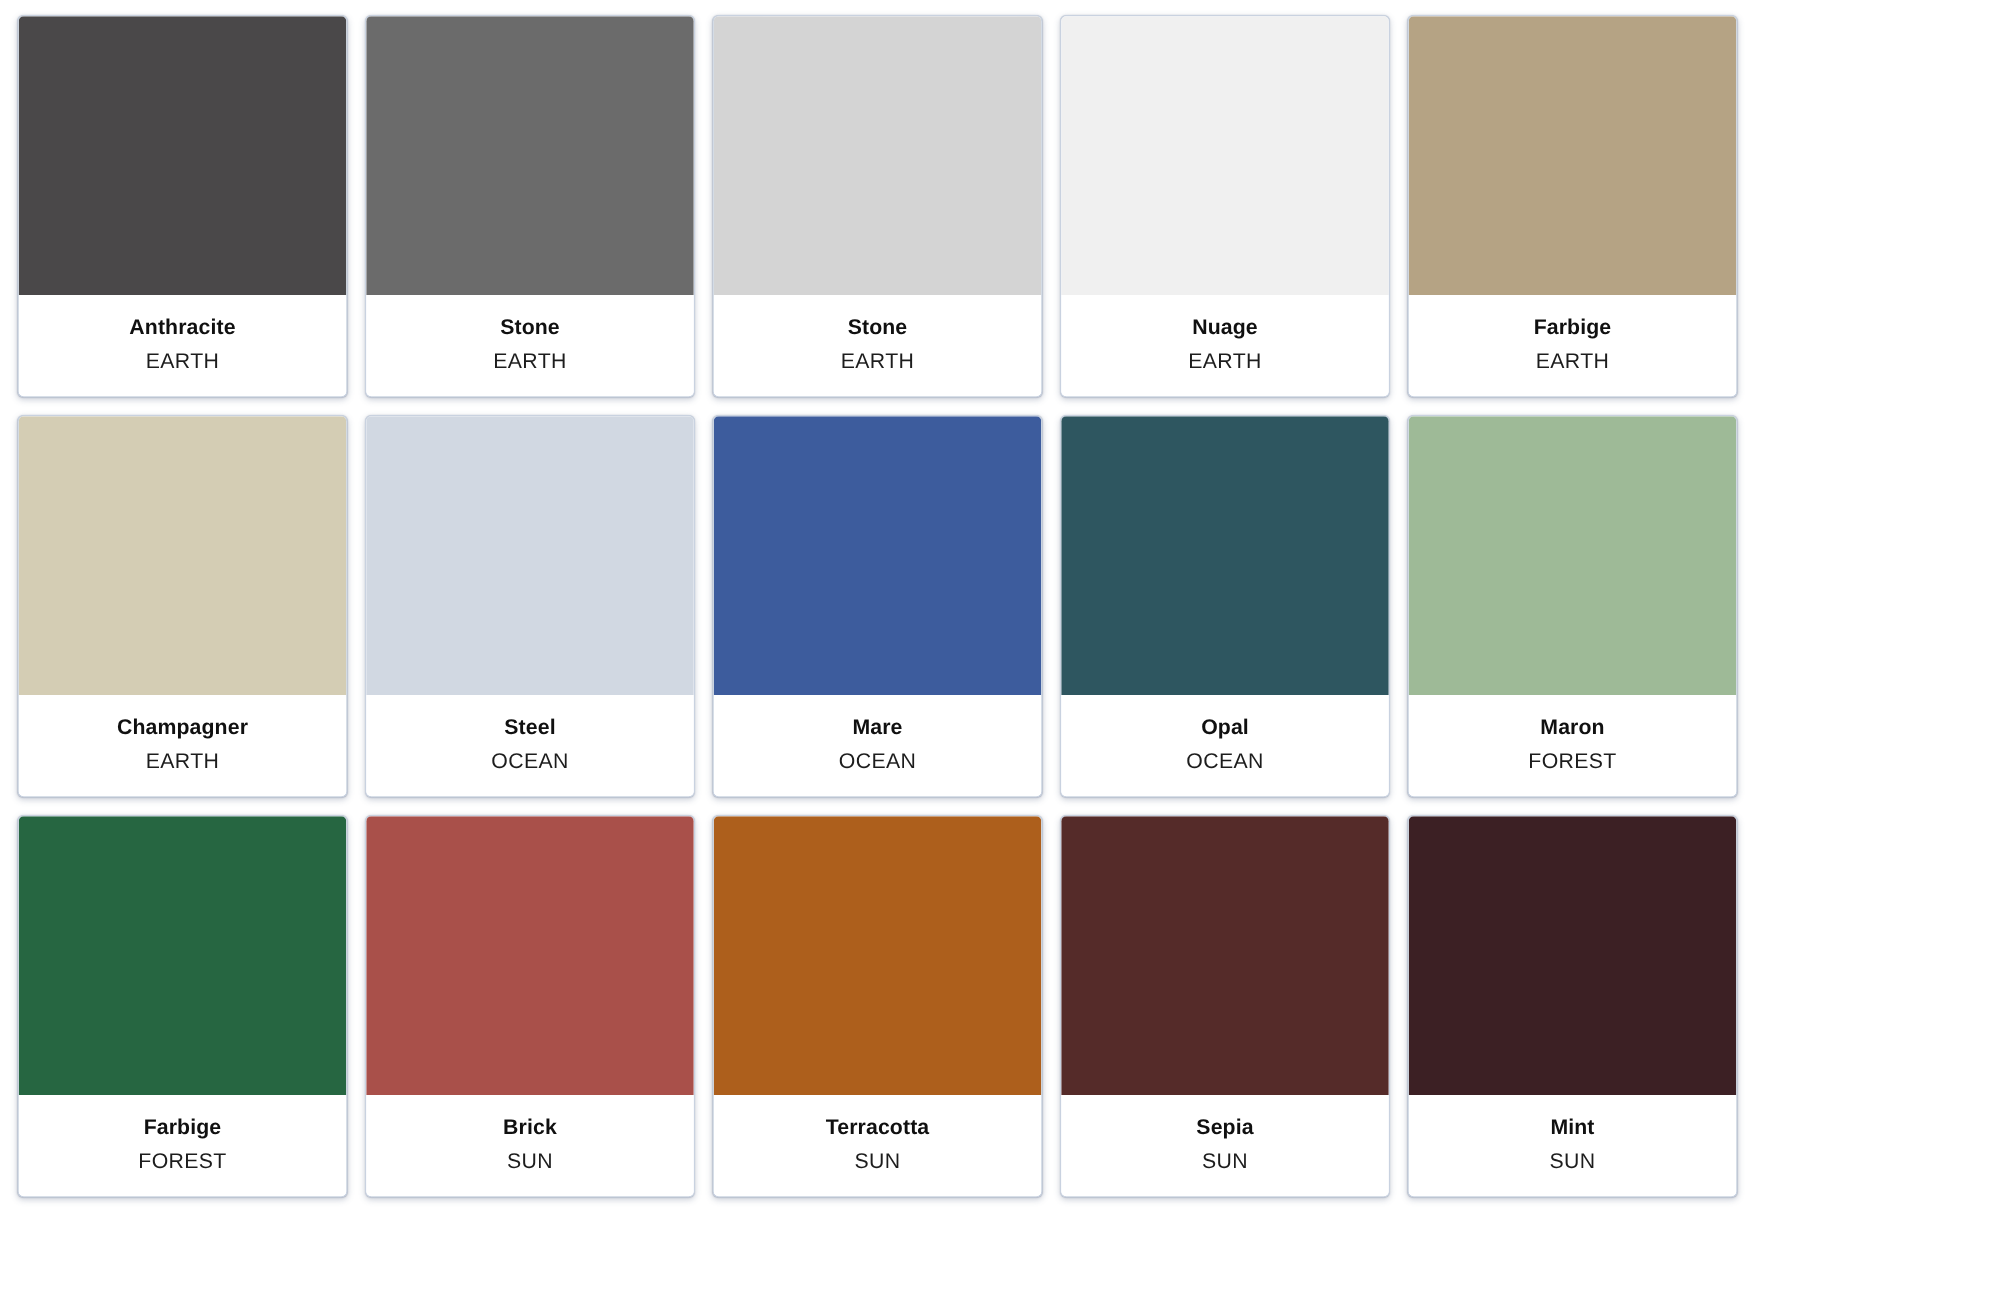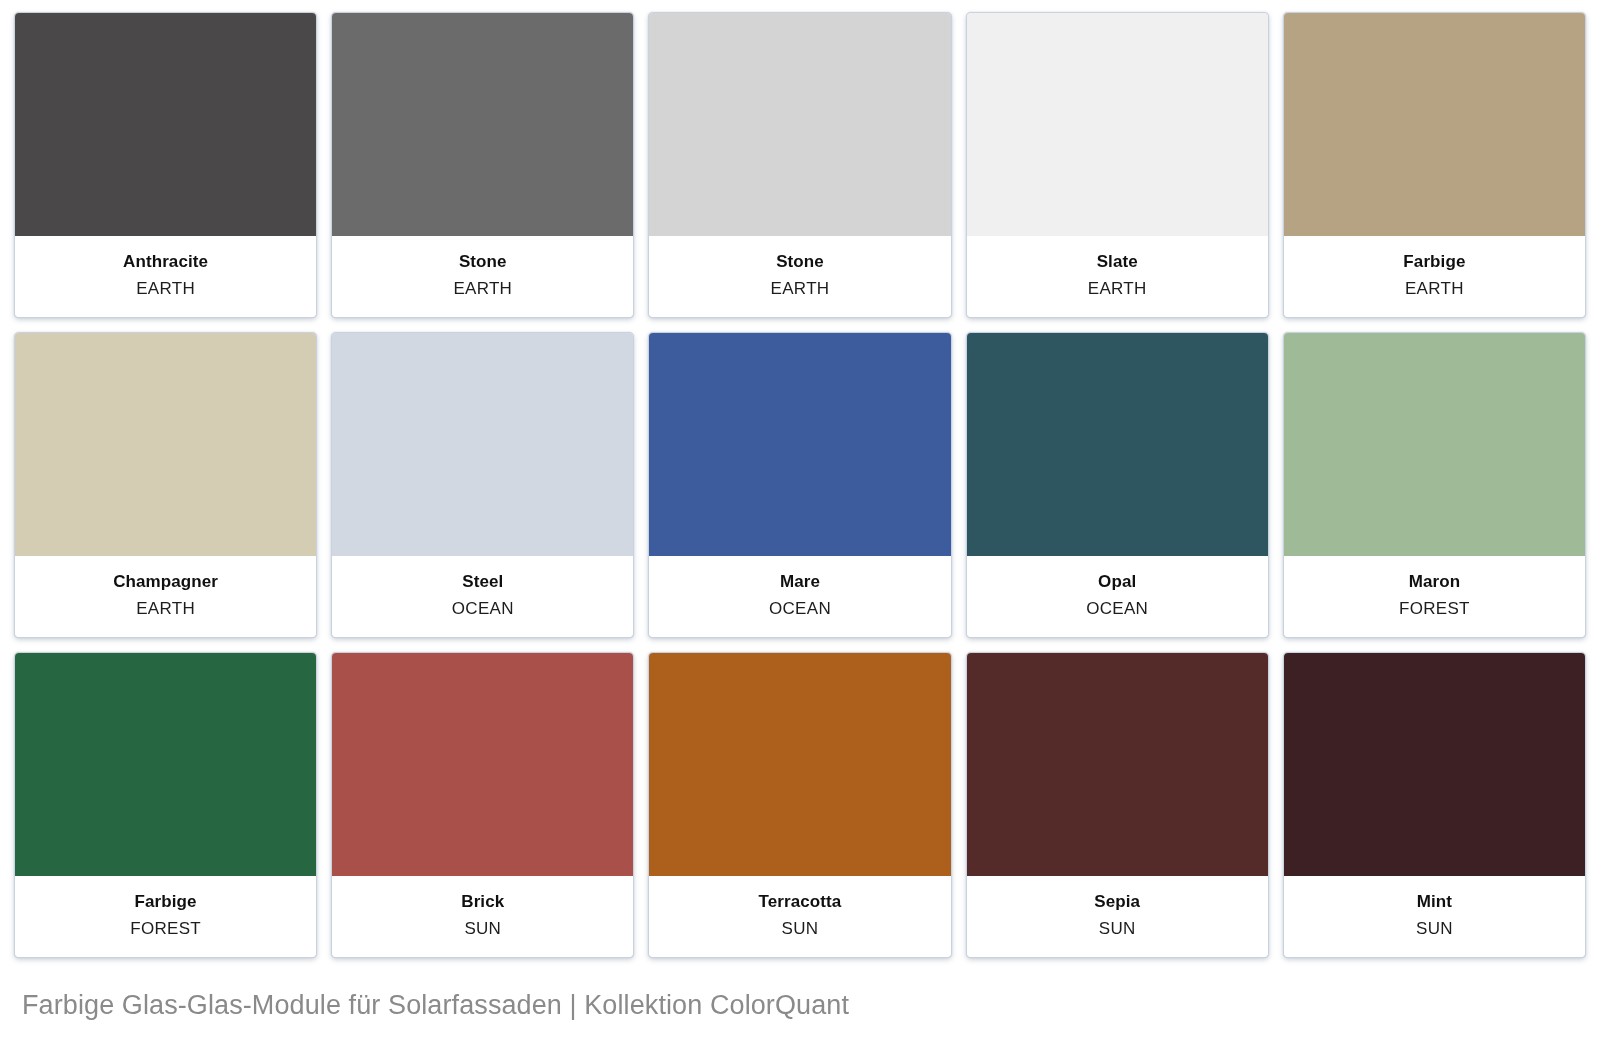--- a/index.html
+++ b/index.html
@@ -22,21 +22,21 @@
     display: flex;
     flex-direction: column;
   }
 
   .swatch-grid {
     display: grid;
     grid-template-columns: repeat(5, 1fr);
     grid-template-rows: repeat(3, 1fr);
     column-gap: 14px;
     row-gap: 14px;
-    width: 1572px;
+    width: 1376px;
     height: 946px;
   }
 
   .swatch-card {
     display: flex;
     flex-direction: column;
     background: #ffffff;
     border: 1px solid #c9d2e0;
     border-radius: 5px;
     overflow: hidden;
@@ -116,21 +116,21 @@
       <div class="swatch-card">
         <div class="swatch-color" style="background-color: rgb(212, 212, 212);"></div>
         <div class="swatch-meta">
           <div class="swatch-name">Stone</div>
           <div class="swatch-family">EARTH</div>
         </div>
       </div>
       <div class="swatch-card">
         <div class="swatch-color" style="background-color: rgb(240, 240, 240);"></div>
         <div class="swatch-meta">
-          <div class="swatch-name">Slate</div>
+          <div class="swatch-name">Nuage</div>
           <div class="swatch-family">EARTH</div>
         </div>
       </div>
       <div class="swatch-card">
         <div class="swatch-color" style="background-color: rgb(181, 163, 132);"></div>
         <div class="swatch-meta">
           <div class="swatch-name">Farbige</div>
           <div class="swatch-family">EARTH</div>
         </div>
       </div>
@@ -199,17 +199,14 @@
       </div>
       <div class="swatch-card">
         <div class="swatch-color" style="background-color: rgb(60, 32, 36);"></div>
         <div class="swatch-meta">
           <div class="swatch-name">Mint</div>
           <div class="swatch-family">SUN</div>
         </div>
       </div>
     </div>
 
-  <div class="caption-bar">
-    <span class="caption-text">Farbige Glas-Glas-Module für Solarfassaden | Kollektion ColorQuant</span>
-  </div>
 
 </div>
 
 </body></html>

